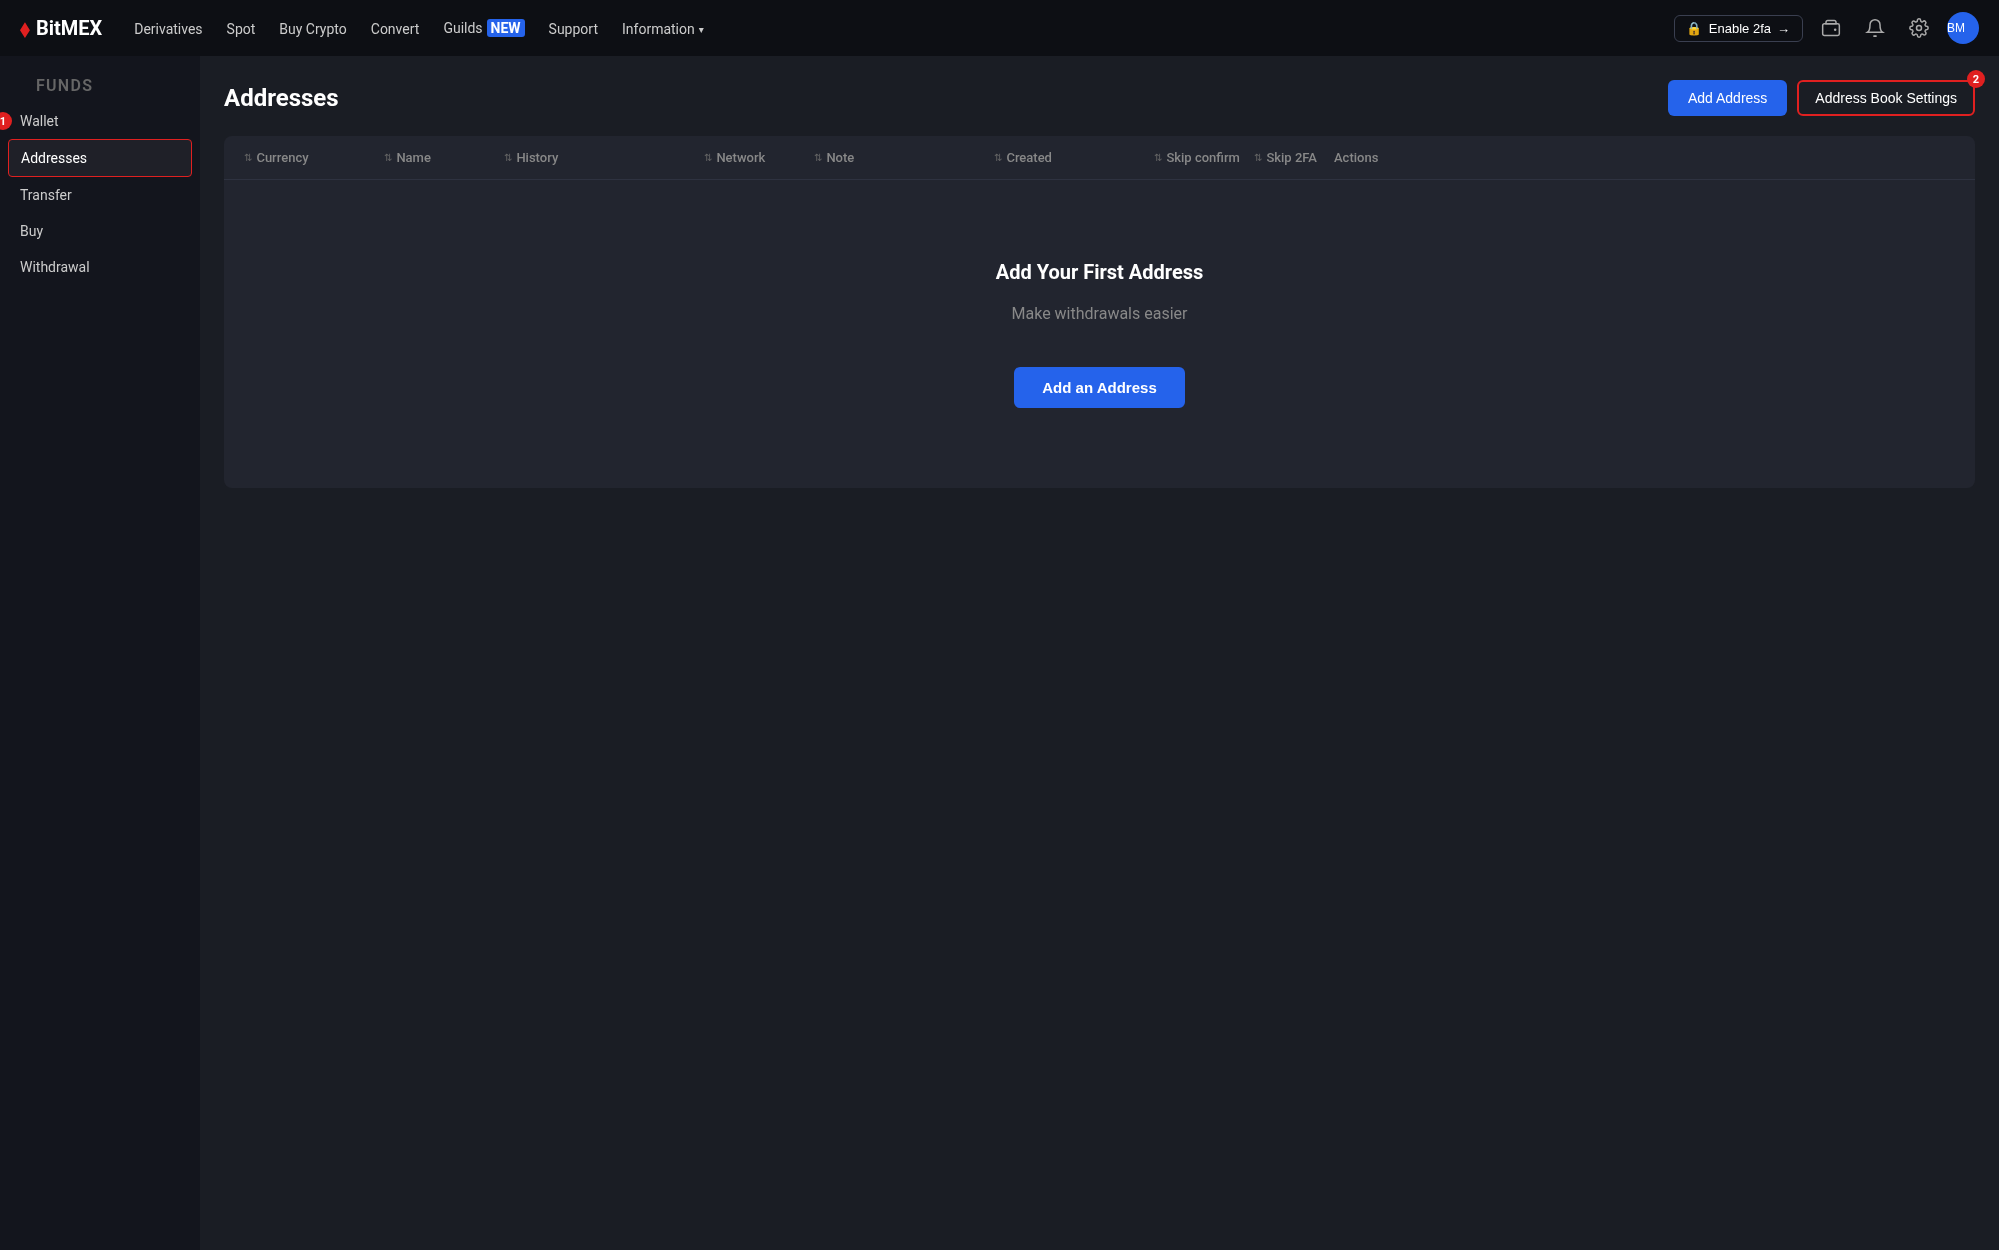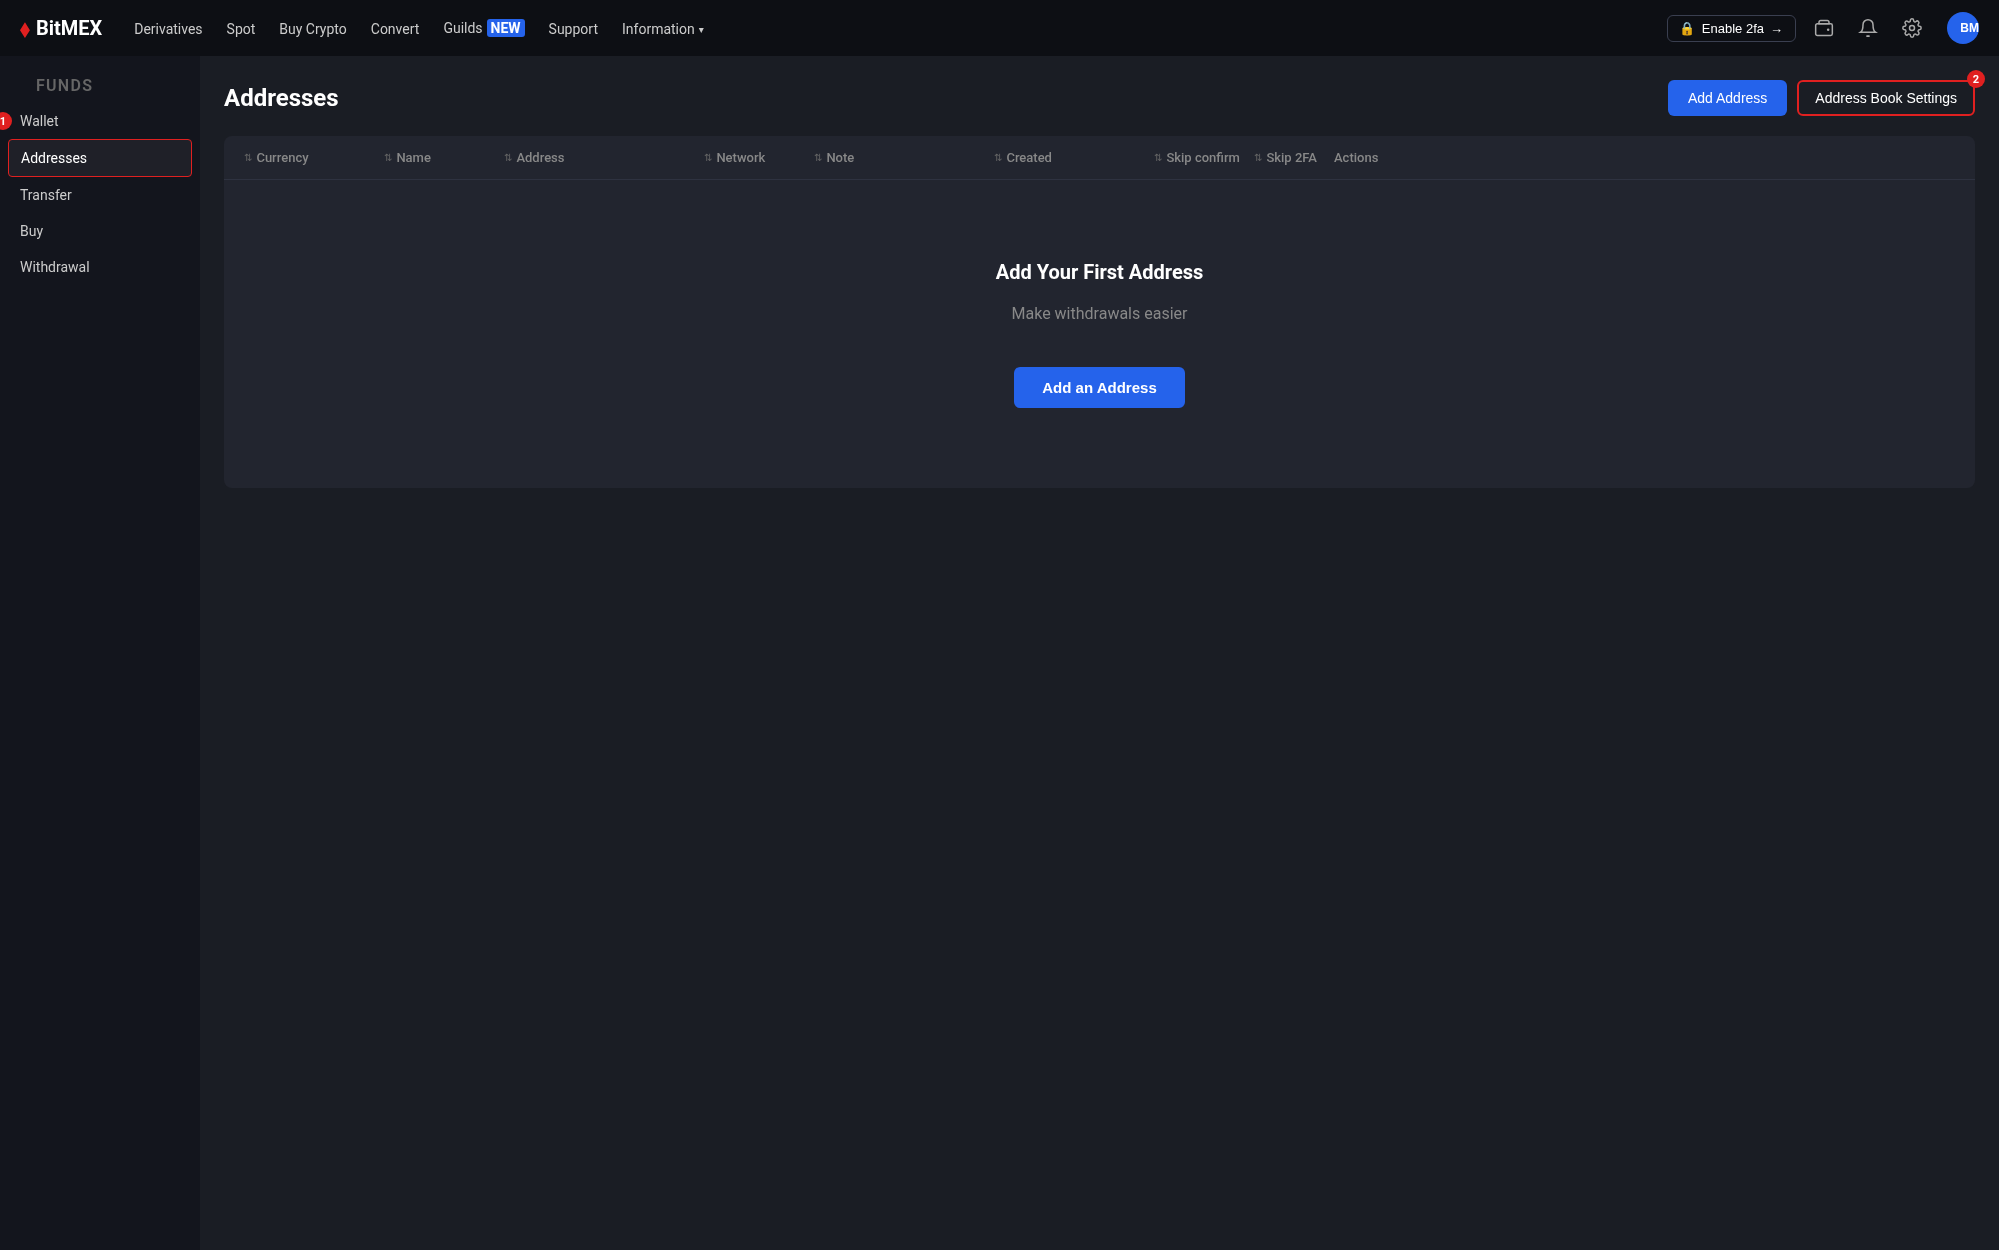--- a/index.html
+++ b/index.html
@@ -93,26 +93,25 @@
       height: 32px;
     }
     .avatar-btn {
       background: #2563eb;
       border: none;
       color: #fff;
       width: 32px;
       height: 32px;
       border-radius: 50%;
       font-size: 12px;
-      font-weight: 700;
-      cursor: pointer;
-      display: flex;
-      align-items: center;
-      justify-content: flex-end;
-      margin-left: 7px;
+      font-weight: 400;
+      cursor: pointer;
+      display: flex;
+      align-items: center;
+      justify-content: flex-start;
     }
 
     
     .app-body {
       display: flex;
       flex: 1;
     }
 
     
     .sidebar {
@@ -391,21 +390,21 @@
         <div class="table-col-header">
           <span class="sort-icon">⇅</span>
           <span>Currency</span>
         </div>
         <div class="table-col-header">
           <span class="sort-icon">⇅</span>
           <span>Name</span>
         </div>
         <div class="table-col-header">
           <span class="sort-icon">⇅</span>
-          <span>Address</span>
+          <span>History</span>
         </div>
         <div class="table-col-header">
           <span class="sort-icon">⇅</span>
           <span>Network</span>
         </div>
         <div class="table-col-header">
           <span class="sort-icon">⇅</span>
           <span>Note</span>
         </div>
         <div class="table-col-header">

